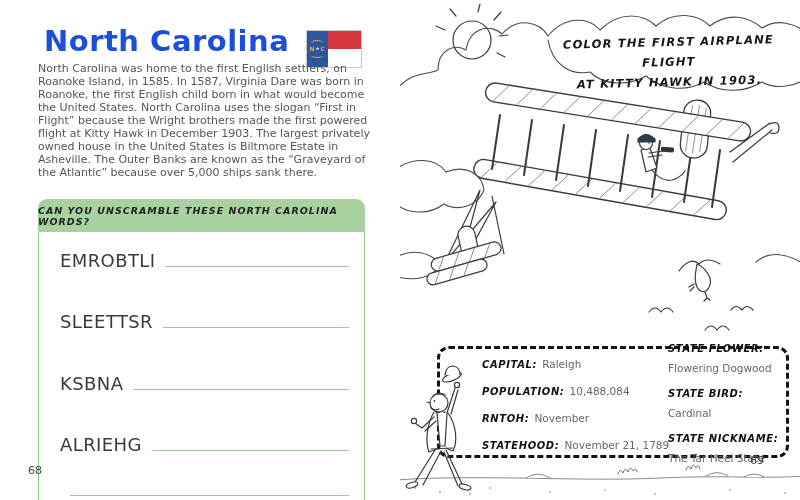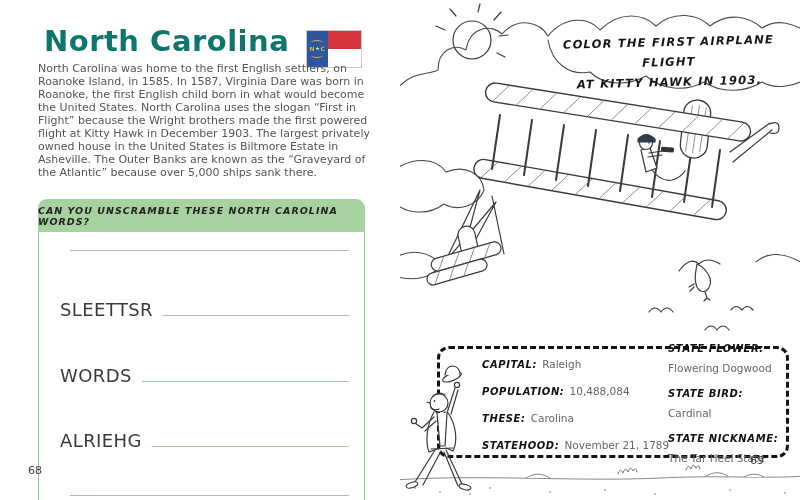--- a/index.html
+++ b/index.html
@@ -1,20 +1,20 @@
 <!DOCTYPE html>
 <html><head>
 <meta charset="utf-8">
 <style>
   html,body{margin:0;padding:0;}
   body{width:800px;height:500px;background:#fff;font-family:"DejaVu Sans",sans-serif;display:flex;overflow:hidden;}
   .page{position:relative;width:400px;height:500px;background:#fff;flex:0 0 400px;}
 
   
-  .title{position:absolute;left:44px;top:24px;font-size:29px;font-weight:800;color:#0f766e;letter-spacing:.5px;white-space:nowrap;}
+  .title{position:absolute;left:44px;top:24px;font-size:29px;font-weight:800;color:#1d4ed8;letter-spacing:.5px;white-space:nowrap;}
   .flag{position:absolute;left:306px;top:30px;width:56px;height:38px;border:1px solid #c9c9c9;display:flex;box-sizing:border-box;background:#fff;}
   .flag-blue{width:38%;background:#2c55a2;display:flex;flex-direction:column;align-items:center;justify-content:center;gap:1px;}
   .flag-right{flex:1;display:flex;flex-direction:column;}
   .flag-red{height:50%;background:#d5353b;}
   .flag-white{flex:1;background:#fff;}
   .flag-scroll-top{width:12px;height:4px;border-top:1.2px solid #dcaa36;border-radius:50% 50% 0 0;}
   .flag-scroll-bottom{width:12px;height:4px;border-bottom:1.2px solid #dcaa36;border-radius:0 0 50% 50%;}
   .flag-letters{font-size:6px;color:#e3b43c;font-weight:bold;line-height:1;display:flex;align-items:center;gap:1px;}
   .flag-star{font-size:4.5px;color:#fff;}
   .intro{position:absolute;left:38px;top:63px;width:346px;font-size:11px;line-height:1.18;color:#555;}
@@ -62,28 +62,29 @@
       <div class="flag-white"></div>
     </div>
   </div>
 
   <div class="intro">North Carolina was home to the first English settlers, on Roanoke Island, in 1585. In 1587, Virginia Dare was born in Roanoke, the first English child born in what would become the United States. North Carolina uses the slogan “First in Flight” because the Wright brothers made the first powered flight at Kitty Hawk in December 1903. The largest privately owned house in the United States is Biltmore Estate in Asheville. The Outer Banks are known as the “Graveyard of the Atlantic” because over 5,000 ships sank there.</div>
 
   <div class="puzzle">
     <div class="puzzle-header">CAN YOU UNSCRAMBLE THESE NORTH CAROLINA WORDS?</div>
     <div class="puzzle-body">
       <div class="word-row">
+        <span class="word">EMROBTLI</span>
         <span class="blank"></span>
       </div>
       <div class="word-row">
         <span class="word">SLEETTSR</span>
         <span class="blank"></span>
       </div>
       <div class="word-row">
-        <span class="word">WORDS</span>
+        <span class="word">KSBNA</span>
         <span class="blank"></span>
       </div>
       <div class="word-row">
         <span class="word">ALRIEHG</span>
         <span class="blank"></span>
       </div>
       <div class="word-row">
         <span class="blank"></span>
       </div>
     </div>
@@ -103,22 +104,22 @@
     <div class="facts-col fl">
       <div class="fact-inline">
         <span class="fact-label">CAPITAL:</span>
         <span class="fact-value">Raleigh</span>
       </div>
       <div class="fact-inline">
         <span class="fact-label">POPULATION:</span>
         <span class="fact-value">10,488,084</span>
       </div>
       <div class="fact-inline">
-        <span class="fact-label">THESE:</span>
-        <span class="fact-value">Carolina</span>
+        <span class="fact-label">RNTOH:</span>
+        <span class="fact-value">November</span>
       </div>
       <div class="fact-inline">
         <span class="fact-label">STATEHOOD:</span>
         <span class="fact-value">November 21, 1789</span>
       </div>
     </div>
     <div class="facts-col fr">
       <div class="fact-pair">
         <span class="fact-label">STATE FLOWER:</span>
         <span class="fact-value">Flowering Dogwood</span>

